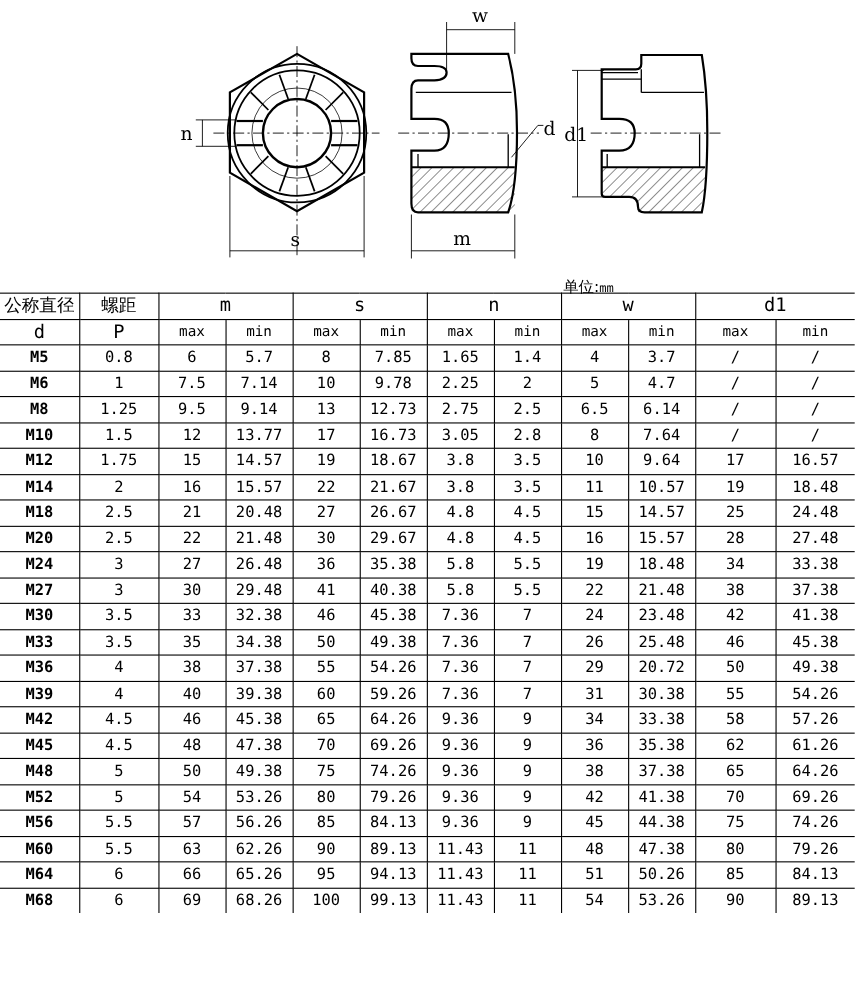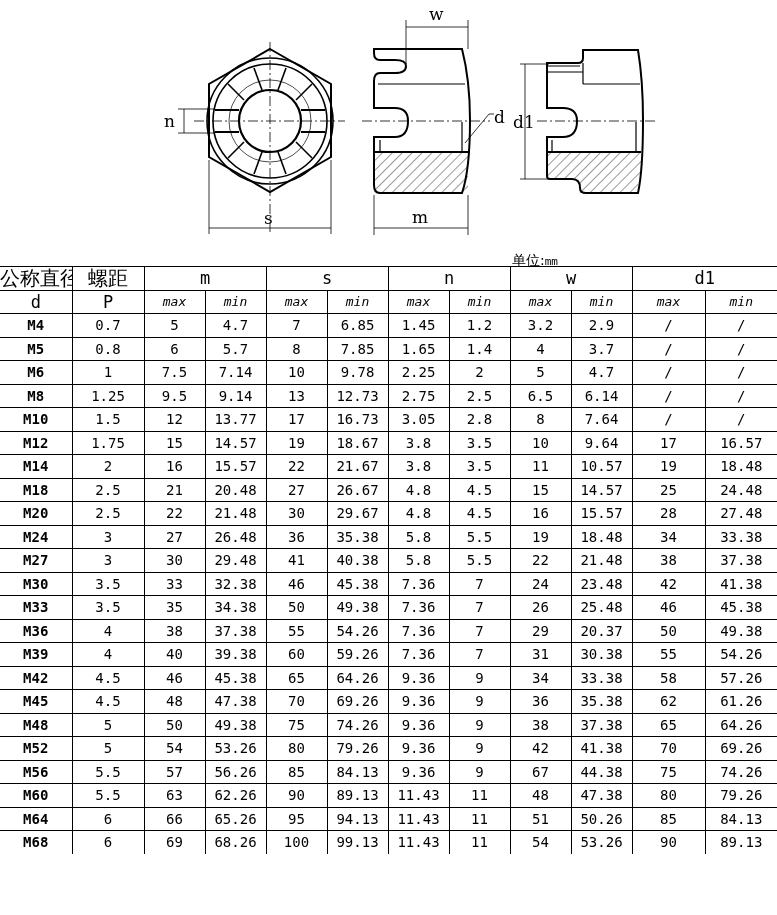--- a/index.html
+++ b/index.html
@@ -10,22 +10,22 @@
   #unit { position: absolute; left: 512px; top: 252px; font-size: 14px;
           font-family: "DejaVu Sans", "Liberation Sans", sans-serif; }
   #unit .mm { font-family: "DejaVu Sans Mono", "Liberation Mono", monospace; font-size: 11px; }
   table { position: absolute; left: 0; top: 266px; border-collapse: collapse; table-layout: fixed; width: 777px; }
   td, th { border: 1.5px solid #000; padding: 0; text-align: center; vertical-align: middle;
            font-weight: normal; height: 22.5px; line-height: 22px; white-space: nowrap; overflow: hidden; }
   tr > *:first-child { border-left: none; }
   tr > *:last-child { border-right: none; }
   tbody tr:last-child td { border-bottom: none; }
   th.big { font-size: 17px; font-family: "DejaVu Sans Mono", "Liberation Mono", monospace; }
-  th.cjk { font-size: 20px; font-family: "DejaVu Sans", "Liberation Sans", sans-serif; }
-  th.sub { font-size: 13px; font-family: "DejaVu Sans Mono", "Liberation Mono", monospace; font-style: italic; }
+  th.cjk { font-size: 16px; font-family: "DejaVu Sans", "Liberation Sans", sans-serif; }
+  th.sub { font-size: 13px; font-family: "DejaVu Sans Mono", "Liberation Mono", monospace; }
   td { font-size: 14px; font-family: "DejaVu Sans Mono", "Liberation Mono", monospace; }
   td.size { font-weight: bold; }
 </style>
 </head>
 <body>
 
 <svg id="drawing" viewBox="0 0 777 245" xmlns="http://www.w3.org/2000/svg">
   <defs>
     <pattern id="hatch" patternUnits="userSpaceOnUse" width="7" height="7" patternTransform="rotate(45)">
       <line x1="0" y1="0" x2="0" y2="7" stroke="#000" stroke-width="0.8"></line>
@@ -150,34 +150,20 @@
       <th class="sub">max</th>
       <th class="sub">min</th>
       <th class="sub">max</th>
       <th class="sub">min</th>
       <th class="sub">max</th>
       <th class="sub">min</th>
     </tr>
   </thead>
   <tbody id="tbody">
       <tr>
-        <td class="size">M4</td>
-        <td>0.7</td>
-        <td>5</td>
-        <td>4.7</td>
-        <td>7</td>
-        <td>6.85</td>
-        <td>1.45</td>
-        <td>1.2</td>
-        <td>3.2</td>
-        <td>2.9</td>
-        <td>/</td>
-        <td>/</td>
-      </tr>
-      <tr>
         <td class="size">M5</td>
         <td>0.8</td>
         <td>6</td>
         <td>5.7</td>
         <td>8</td>
         <td>7.85</td>
         <td>1.65</td>
         <td>1.4</td>
         <td>4</td>
         <td>3.7</td>
@@ -341,21 +327,21 @@
       <tr>
         <td class="size">M36</td>
         <td>4</td>
         <td>38</td>
         <td>37.38</td>
         <td>55</td>
         <td>54.26</td>
         <td>7.36</td>
         <td>7</td>
         <td>29</td>
-        <td>20.37</td>
+        <td>20.72</td>
         <td>50</td>
         <td>49.38</td>
       </tr>
       <tr>
         <td class="size">M39</td>
         <td>4</td>
         <td>40</td>
         <td>39.38</td>
         <td>60</td>
         <td>59.26</td>
@@ -424,21 +410,21 @@
       </tr>
       <tr>
         <td class="size">M56</td>
         <td>5.5</td>
         <td>57</td>
         <td>56.26</td>
         <td>85</td>
         <td>84.13</td>
         <td>9.36</td>
         <td>9</td>
-        <td>67</td>
+        <td>45</td>
         <td>44.38</td>
         <td>75</td>
         <td>74.26</td>
       </tr>
       <tr>
         <td class="size">M60</td>
         <td>5.5</td>
         <td>63</td>
         <td>62.26</td>
         <td>90</td>

